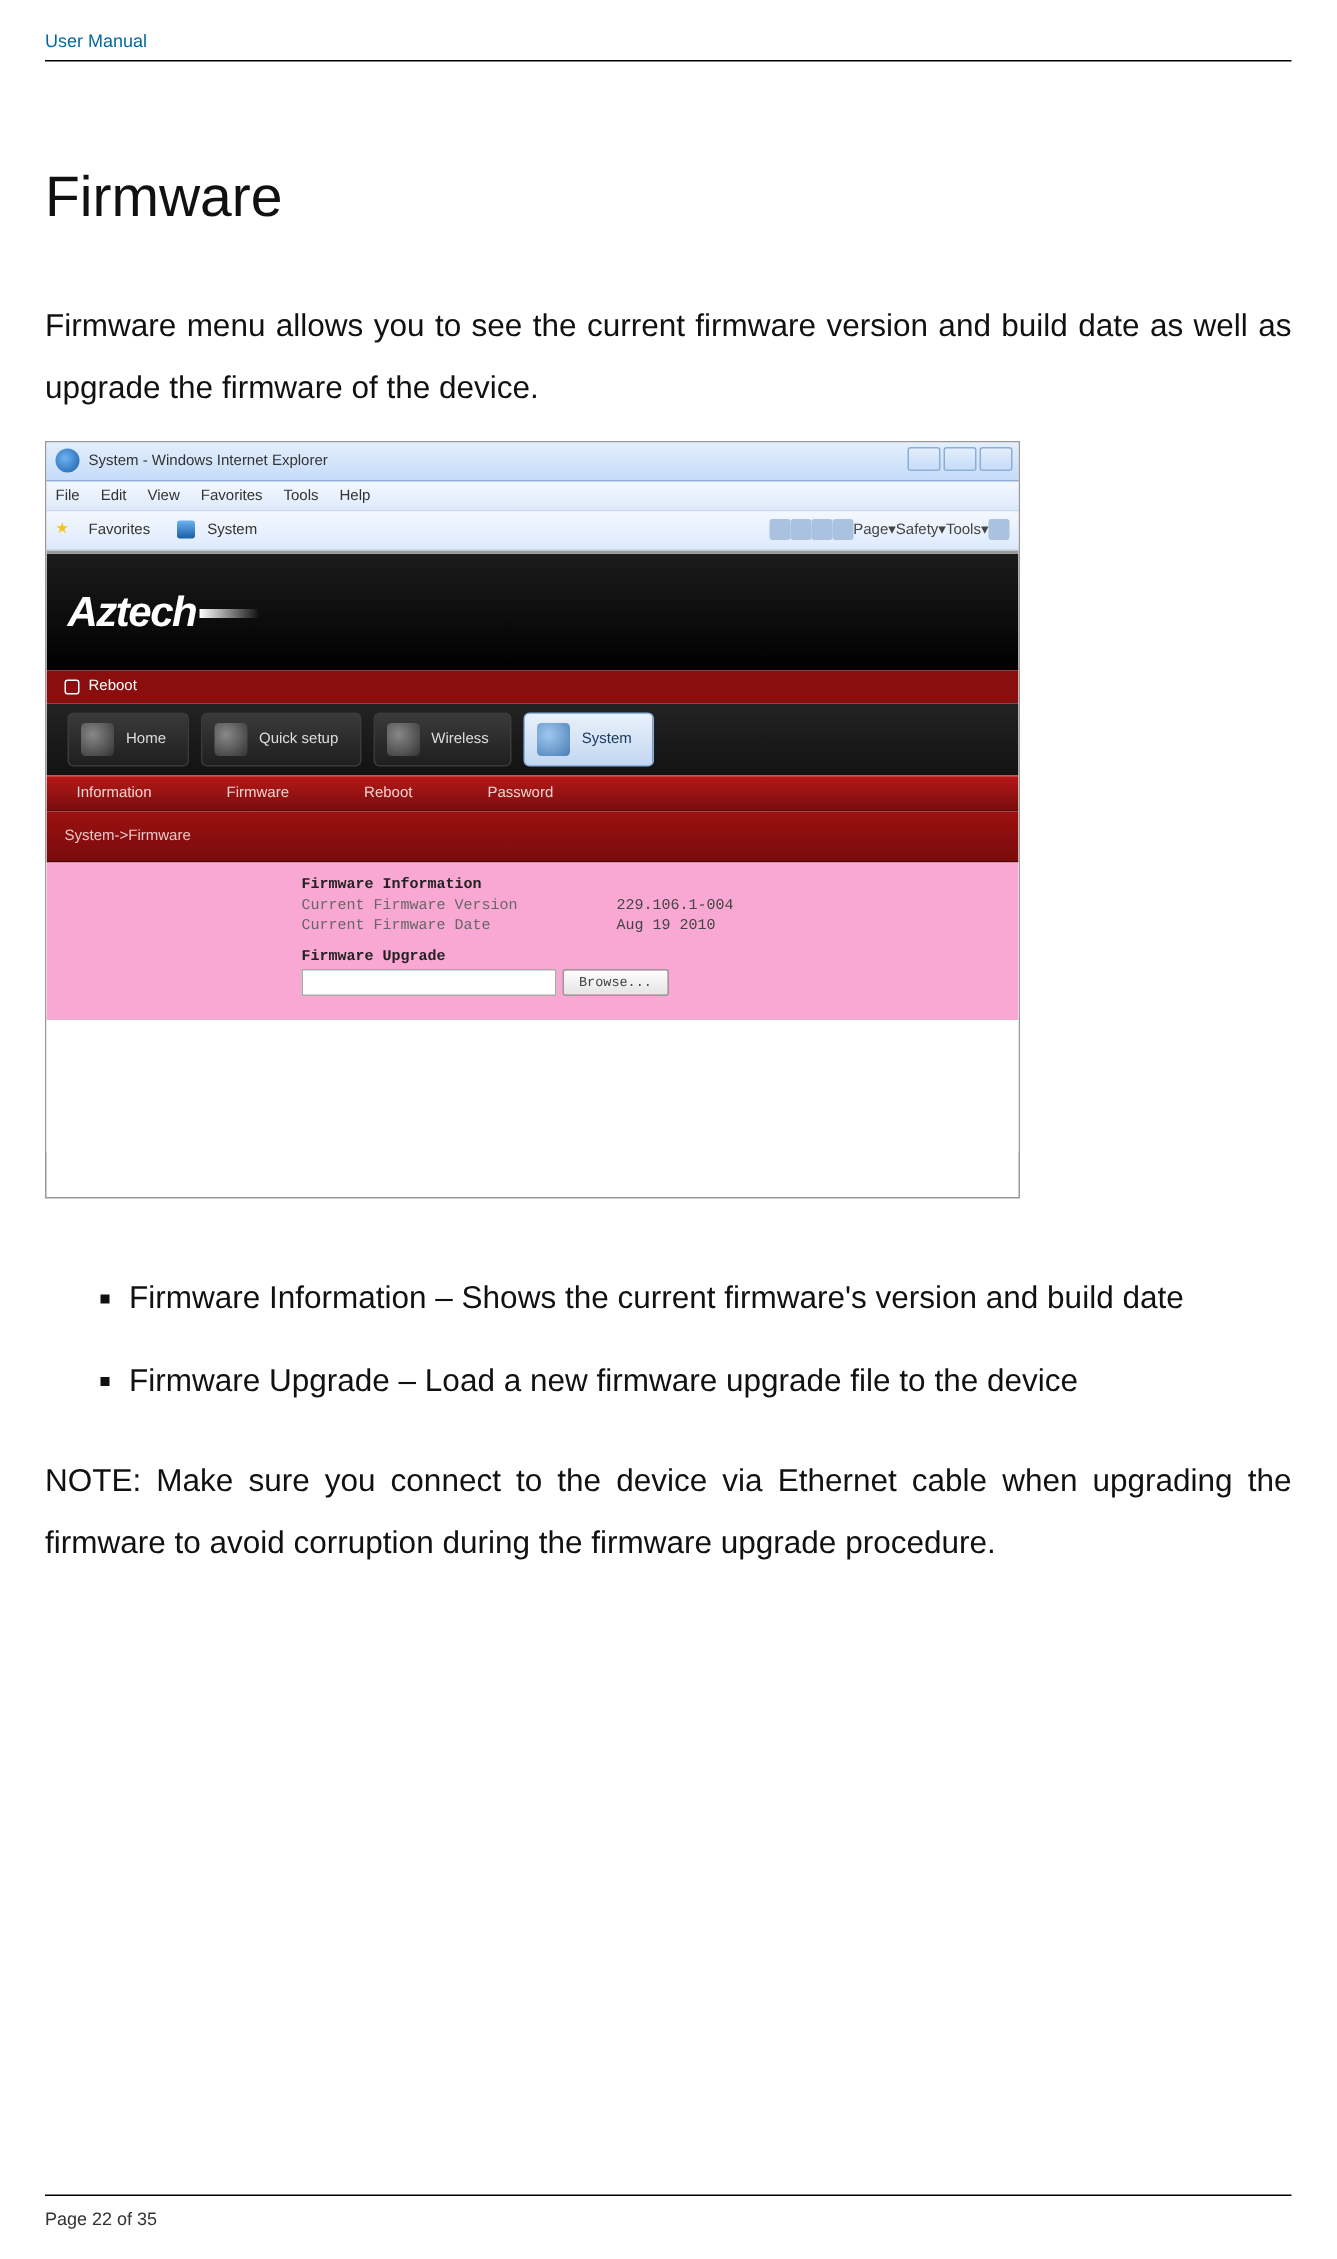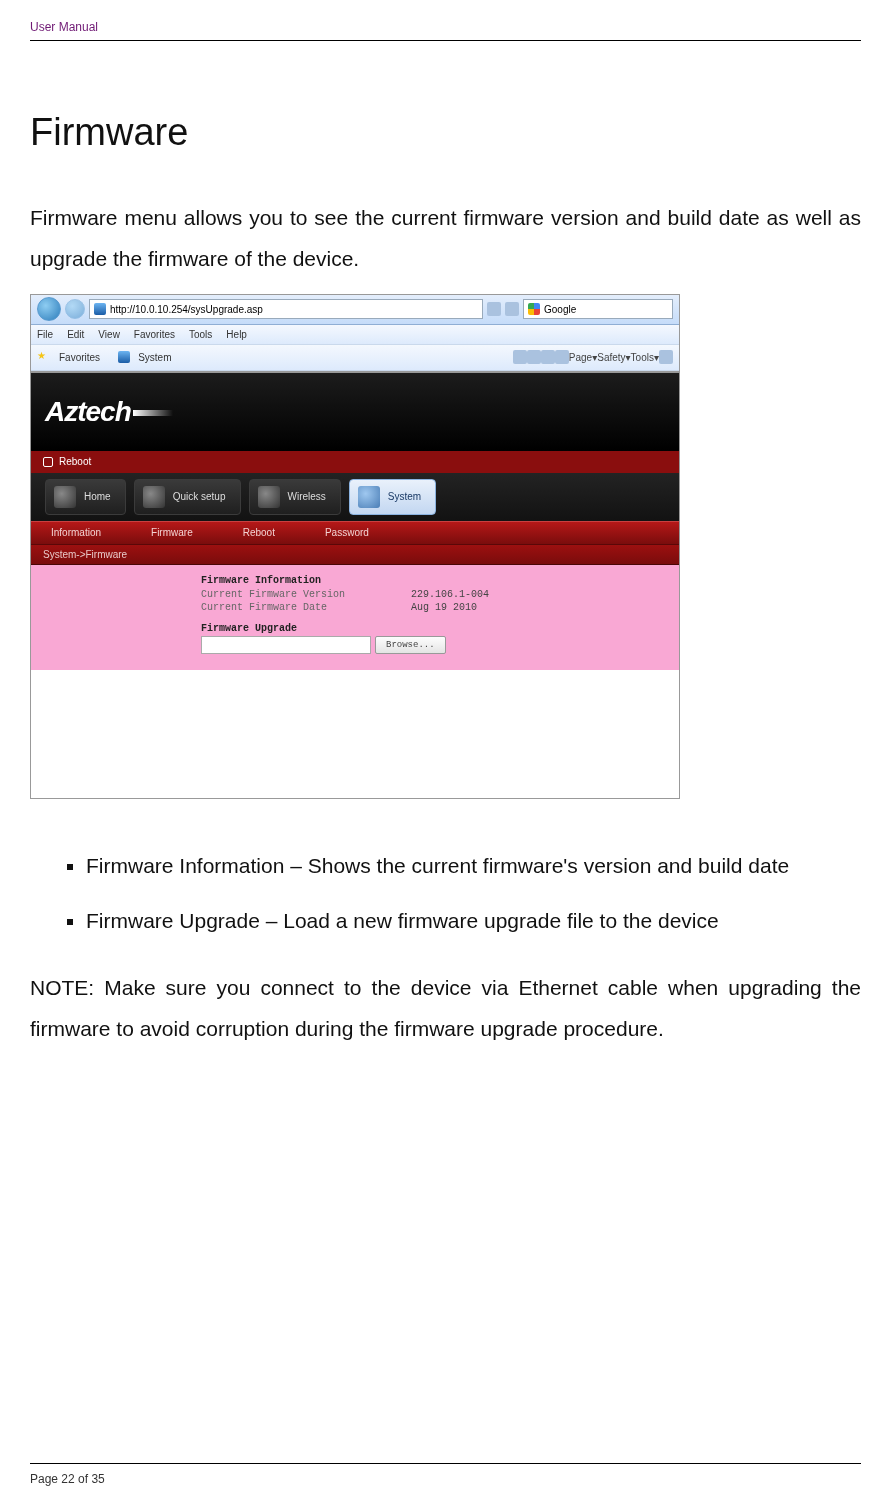--- a/index.html
+++ b/index.html
@@ -6,21 +6,21 @@
     body {
       font-family: Arial, Helvetica, sans-serif;
       background: #fff;
       width: 891px;
       height: 1506px;
       position: relative;
       padding: 20px 30px;
     }
     .header-label {
       font-size: 12px;
-      color: #701a75;
+      color: #0369a1;
       margin-bottom: 6px;
     }
     .header-rule {
       border: none;
       border-top: 1.5px solid #000;
       margin-bottom: 70px;
     }
     .title {
       font-size: 38px;
       font-weight: normal;
@@ -215,21 +215,21 @@
       padding: 0 20px;
       gap: 50px;
       font-size: 10px;
       color: #f3d2d2;
       border-top: 1px solid #c84040;
       border-bottom: 1px solid #5a0808;
     }
     .sub-nav span { cursor: default; }
     .breadcrumb-strip {
       background: linear-gradient(#9c1010, #7a0c0c);
-      height: 20px;
+      height: 34px;
       display: flex;
       align-items: center;
       padding-left: 12px;
       font-size: 10px;
       color: #e8c7c7;
       border-bottom: 1px solid #4a0606;
     }
     .panel {
       background: #f9a8d4;
       padding: 10px 0 16px 170px;
@@ -295,32 +295,27 @@
 </head>
 <body>
 
 <div class="header-label">User Manual</div>
 <hr class="header-rule">
 
 <h1 class="title">Firmware</h1>
 <p class="intro">Firmware menu allows you to see the current firmware version and build date as well as upgrade the firmware of the device.</p>
 
 <div class="screenshot">
-  <div class="addr-bar">
-    <span class="nav-arrow"></span>
-    <span class="nav-arrow fwd"></span>
-    <div class="addr-field">
-      <span class="ie-small"></span>
-      <span>http://10.0.10.254/sysUpgrade.asp</span>
-    </div>
-    <span class="tool-icon"></span>
-    <span class="tool-icon"></span>
-    <div class="search-field">
-      <span class="goog"></span>
-      <span>Google</span>
+  <div class="win-title">
+    <span class="ie-icon"></span>
+    <span>System - Windows Internet Explorer</span>
+    <div class="win-btns">
+      <span></span>
+      <span></span>
+      <span></span>
     </div>
   </div>
   <div class="menu-bar">
     <span>File</span>
     <span>Edit</span>
     <span>View</span>
     <span>Favorites</span>
     <span>Tools</span>
     <span>Help</span>
   </div>

